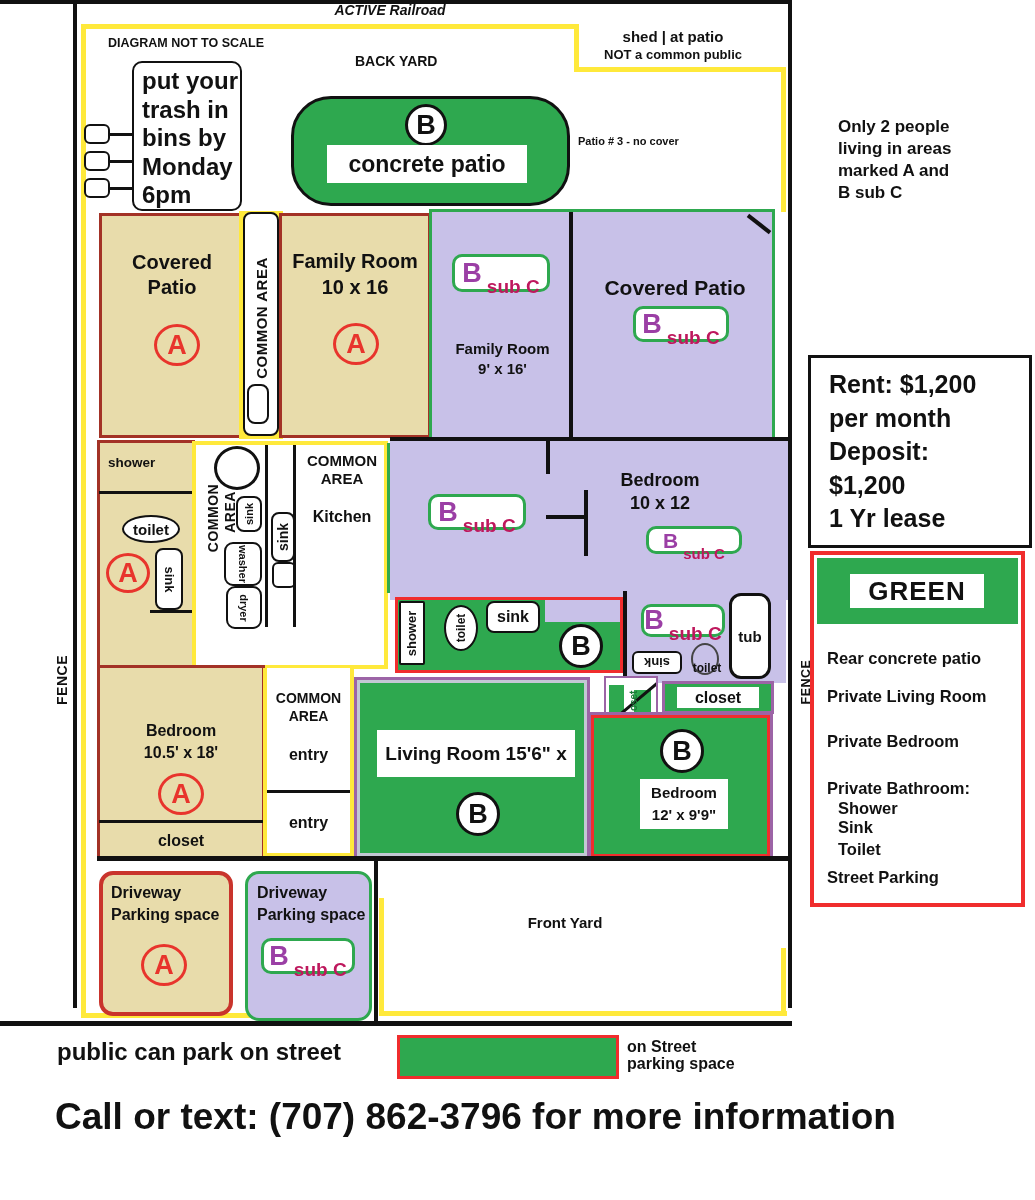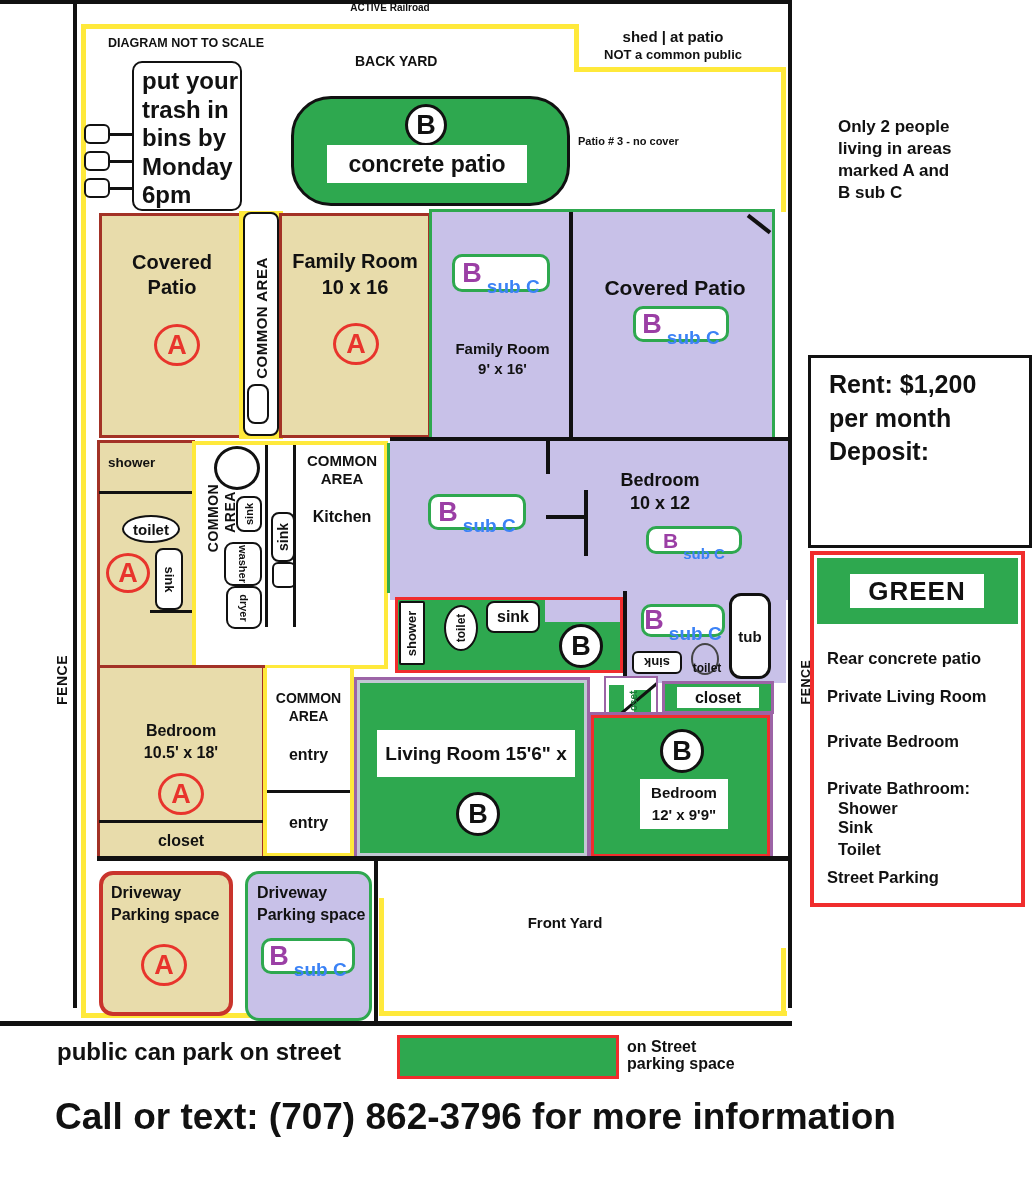--- a/index.html
+++ b/index.html
@@ -12,21 +12,21 @@
   .lav{background:#C8C1E8;}
   .grn{background:#2EA84F;}
   .ctr{text-align:center;}
   .vtext{display:flex;align-items:center;justify-content:center;transform:rotate(-90deg);white-space:nowrap;}
   .fixture{background:#fff;border:2.5px solid #111;border-radius:8px;display:flex;align-items:center;justify-content:center;overflow:hidden;}
   .oval{background:#fff;border:2.5px solid #111;border-radius:50%;display:flex;align-items:center;justify-content:center;}
   .circleA{border:3px solid #E8342C;border-radius:50%;color:#E8342C;font-size:27px;display:flex;align-items:center;justify-content:center;background:transparent;}
   .circleB{background:#fff;border:3px solid #111;border-radius:50%;font-size:27px;display:flex;align-items:center;justify-content:center;}
   .badge{background:#fff;border:3px solid #2EA84F;border-radius:10px;display:flex;align-items:center;justify-content:center;gap:5px;}
   .badge .bb{color:#9B3FA5;font-size:27px;line-height:1;}
-  .badge .bs{color:#3b82f6;font-size:19px;line-height:1;margin-top:26px;}
+  .badge .bs{color:#be185d;font-size:19px;line-height:1;margin-top:26px;}
   .badge-sm .bb{font-size:21px;}
   .badge-sm .bs{font-size:15px;}
   .rot90{transform:rotate(90deg);white-space:nowrap;}
   .rot180{transform:rotate(180deg);white-space:nowrap;}
   .rotm90{transform:rotate(-90deg);white-space:nowrap;}
 </style>
 </head>
 <body>
 
 <div id="canvas">
@@ -36,21 +36,21 @@
   <div class="a ln" style="left:788px;top:18;width:4px;height:1008px;"></div>
   <div class="a ln" style="left:0;top:1021px;width:792px;height:5px;"></div>
 
   <div class="a yl" style="left:81px;top:24px;width:5px;height:994px;"></div>
   <div class="a yl" style="left:81px;top:24px;width:498px;height:5px;"></div>
   <div class="a yl" style="left:574px;top:24px;width:5px;height:48px;"></div>
   <div class="a yl" style="left:574px;top:67px;width:212px;height:5px;"></div>
   <div class="a yl" style="left:781px;top:67px;width:5px;height:145px;"></div>
   <div class="a yl" style="left:81px;top:1013px;width:280px;height:5px;"></div>
 
-  <div class="a ctr" style="left:295px;top:2px;width:190px;font-size:10px;">ACTIVE Railroad</div>
+  <div class="a ctr" style="left:295px;top:2px;width:190px;font-size:14px;font-style:italic;">ACTIVE Railroad</div>
   <div class="a" style="left:108px;top:36px;font-size:12.5px;">DIAGRAM NOT TO SCALE</div>
   <div class="a" style="left:355px;top:53px;font-size:14px;text-align:center;">BACK YARD</div>
   <div class="a ctr" style="left:598px;top:28px;width:150px;font-size:15px;">shed | at patio</div>
   <div class="a ctr" style="left:588px;top:47px;width:170px;font-size:13px;">NOT a common public</div>
 
   <div class="a" style="left:132px;top:61px;width:110px;height:150px;background:#fff;border:2.5px solid #111;border-radius:10px;padding:4px 0 0 8px;font-size:24px;line-height:28.5px;">
     <div>put your</div>
     <div>trash in</div>
     <div>bins by</div>
     <div>Monday</div>
@@ -101,20 +101,22 @@
   <div class="a badge" style="left:633px;top:306px;width:96px;height:36px;">
     <span class="bb">B</span>
     <span class="bs">sub C</span>
   </div>
   <div class="a ln" style="left:745px;top:222px;width:28px;height:4px;transform:rotate(38deg);"></div>
 
   <div class="a" style="left:808px;top:355px;width:224px;height:193px;background:#fff;border:3px solid #111;padding:10px 0 0 18px;font-size:25px;line-height:33.5px;">
     <div>Rent: $1,200</div>
     <div>per month</div>
     <div>Deposit:</div>
+    <div>$1,200</div>
+    <div>1 Yr lease</div>
   </div>
 
   <div class="a tan" style="left:97px;top:440px;width:98px;height:228px;"></div>
   <div class="a" style="left:108px;top:455px;font-size:13.5px;">shower</div>
   <div class="a ln" style="left:99px;top:491px;width:94px;height:3px;"></div>
   <div class="a oval" style="left:122px;top:515px;width:58px;height:28px;font-size:15px;">toilet</div>
   <div class="a circleA" style="left:106px;top:553px;width:44px;height:40px;">A</div>
   <div class="a fixture" style="left:155px;top:548px;width:28px;height:62px;">
       <span class="rot90" style="font-size:13px;">sink</span>
     </div>

